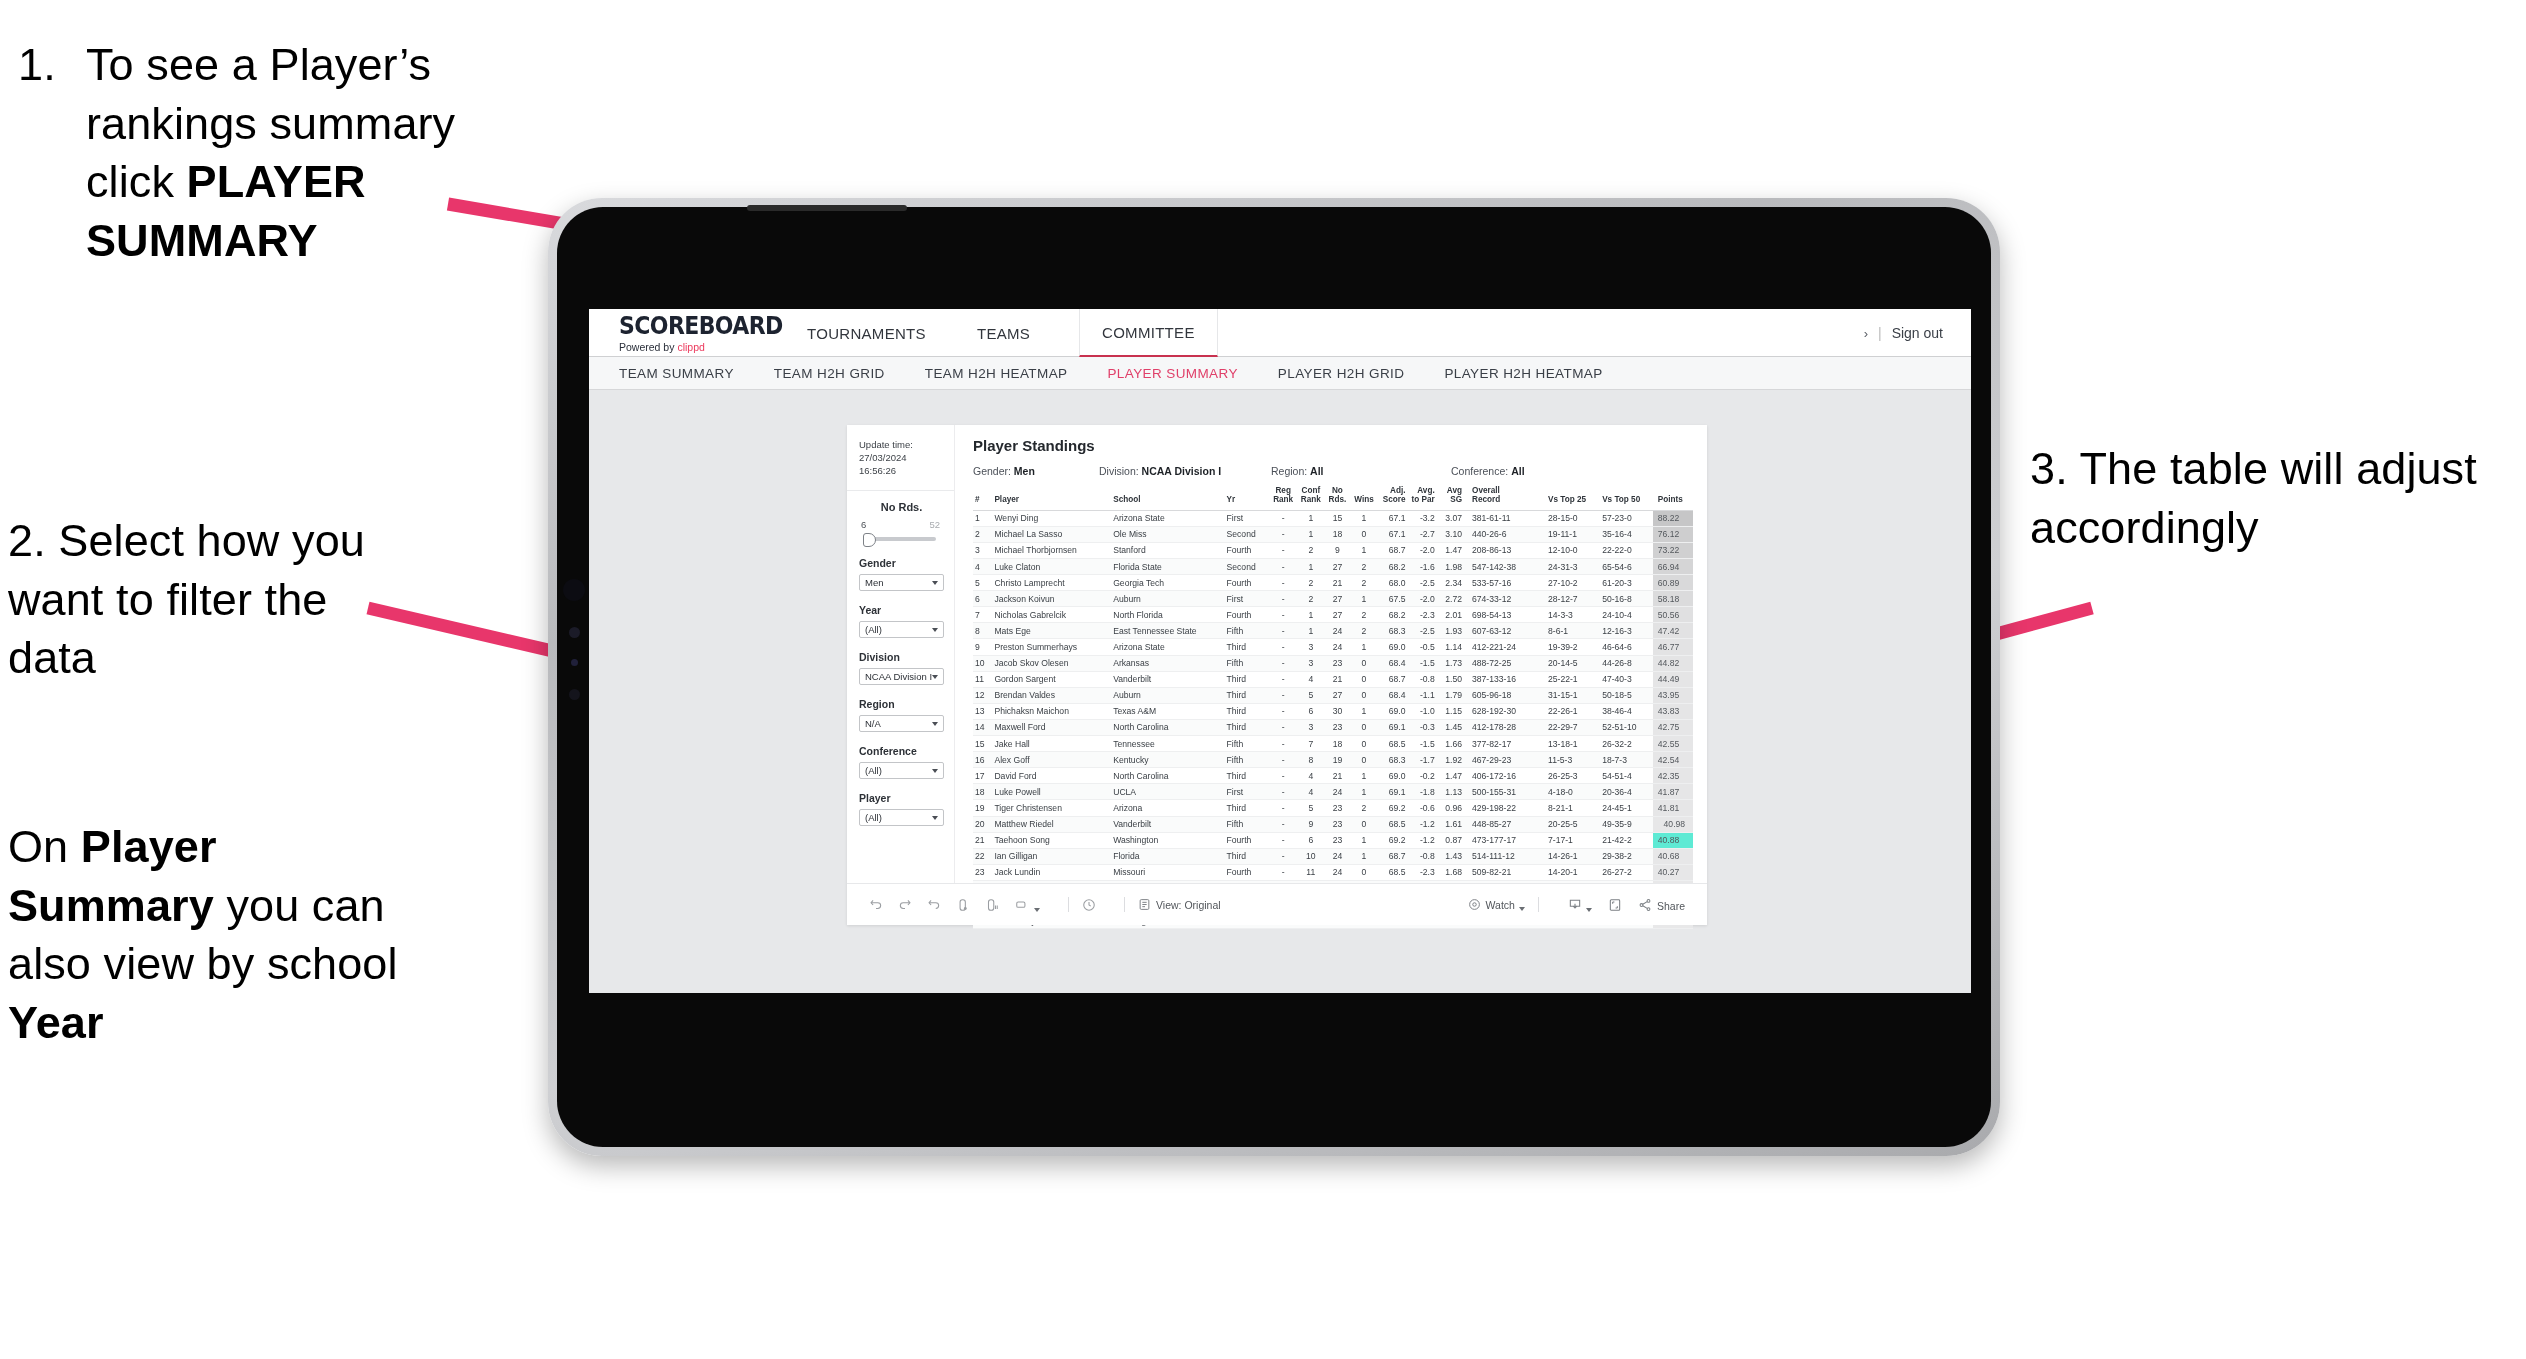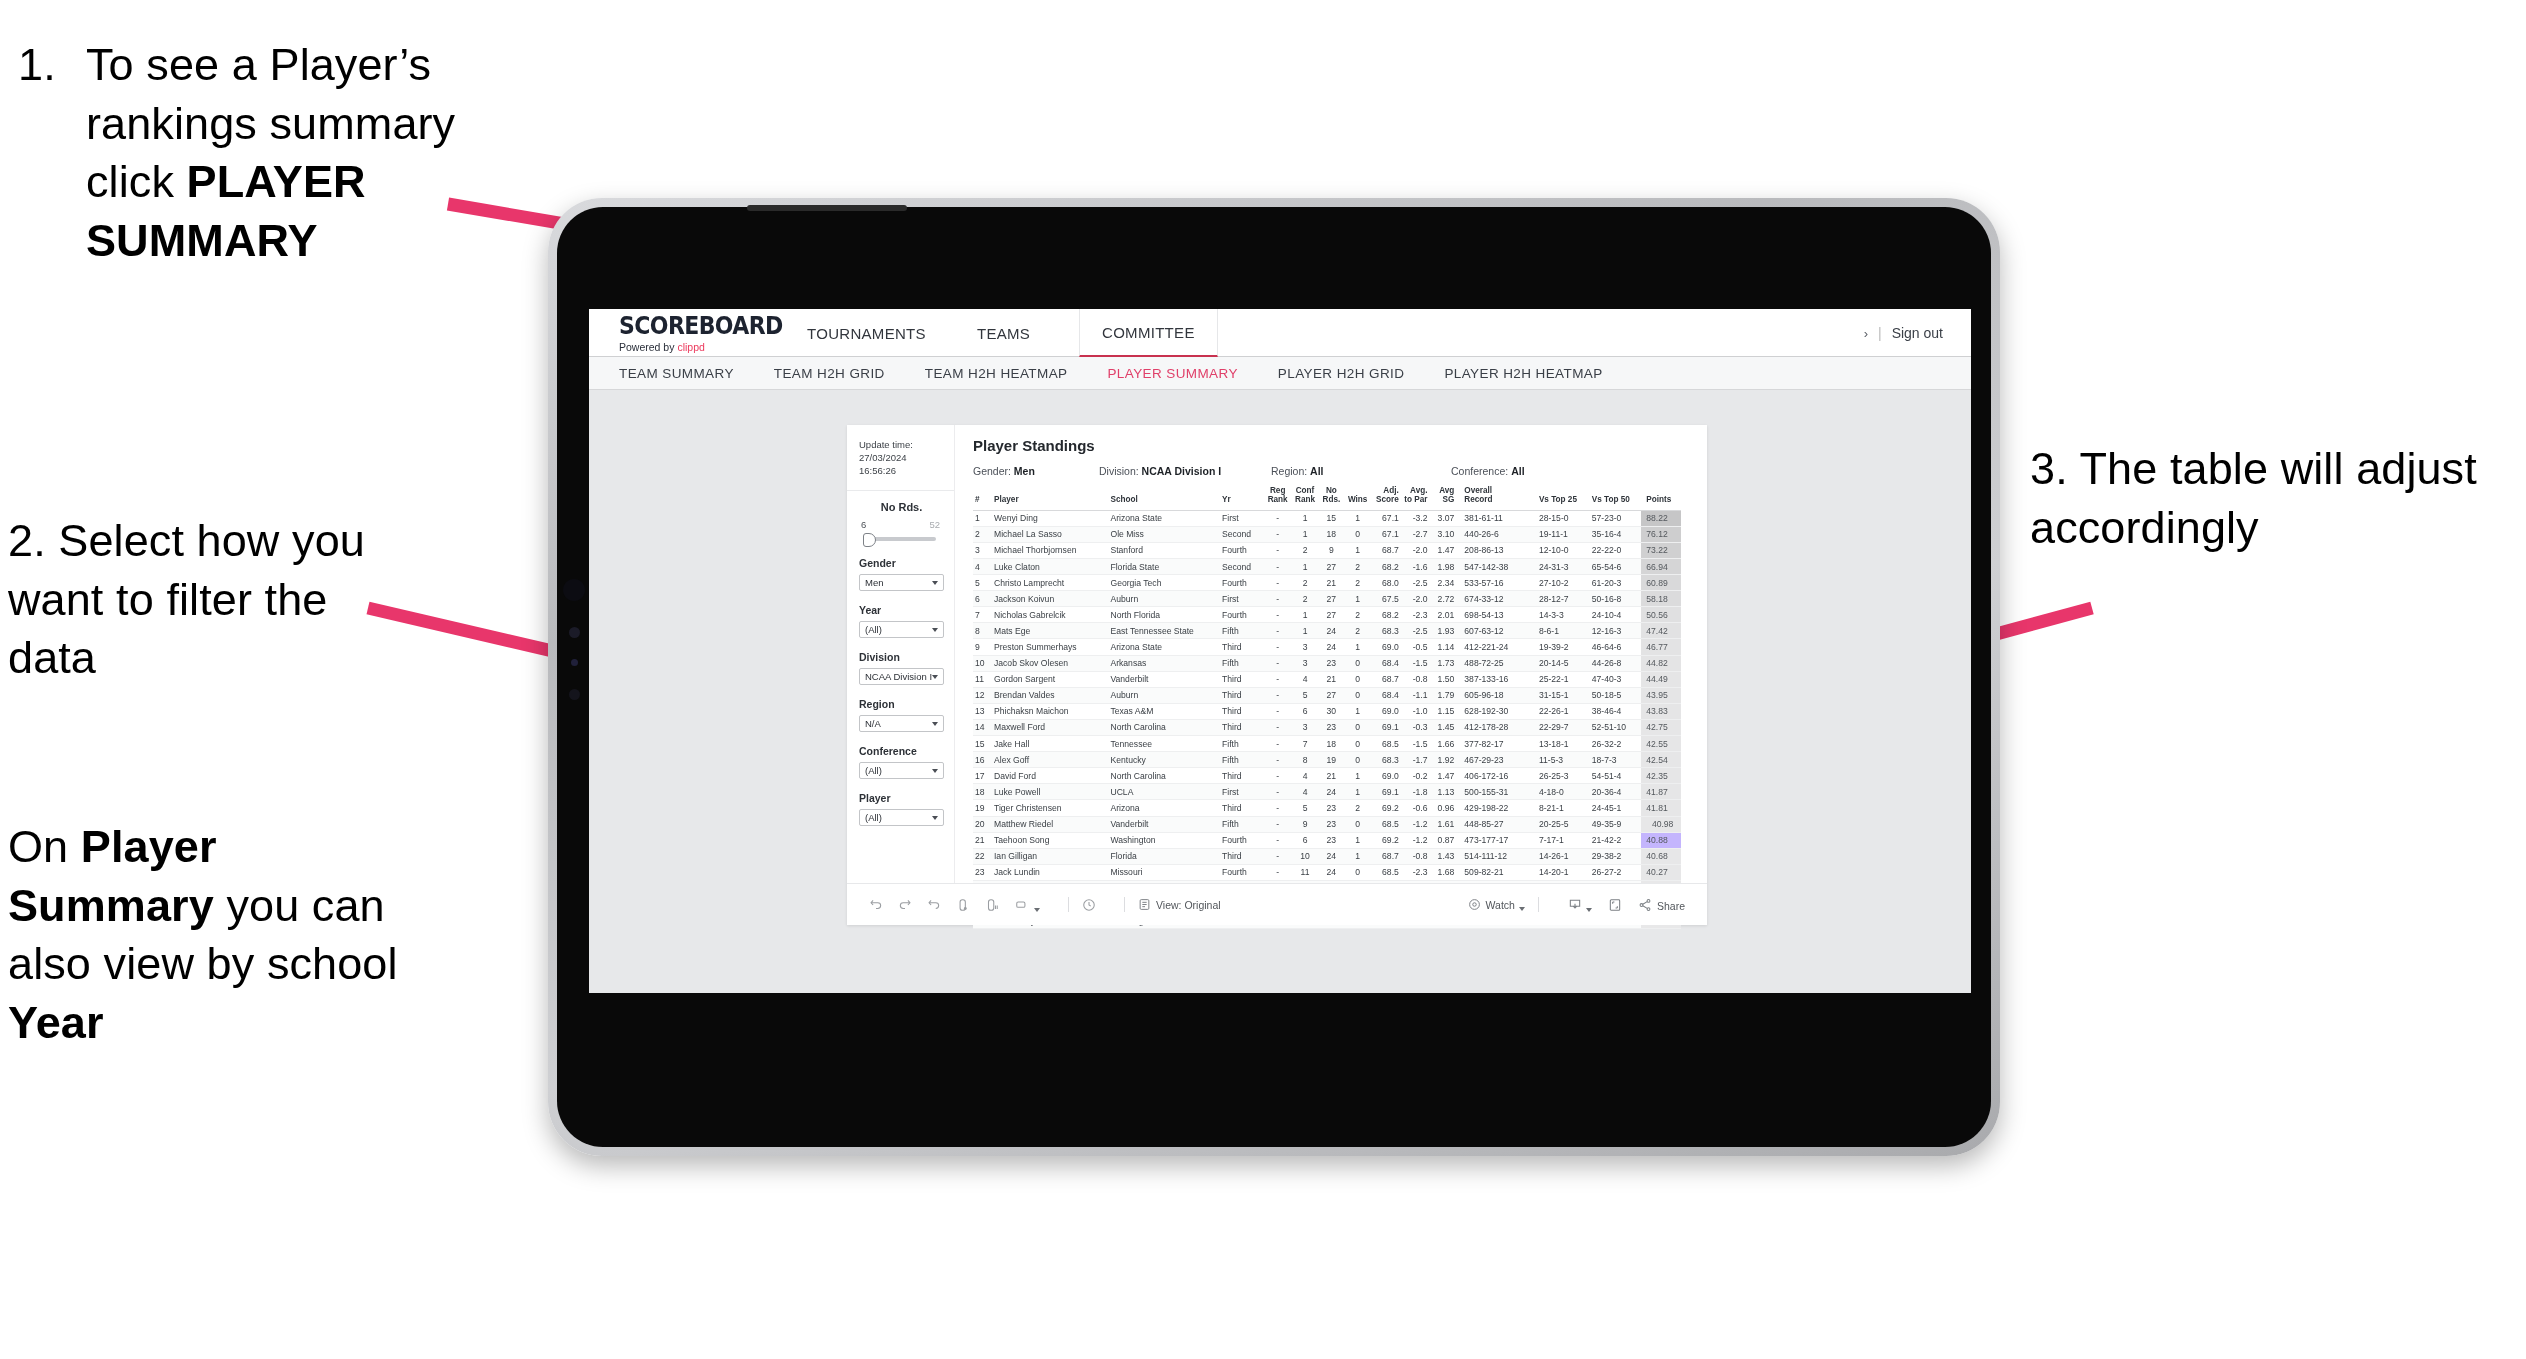--- a/index.html
+++ b/index.html
@@ -103,21 +103,21 @@
                border-top:4.2px solid #4a4e55;}
   #slider-block{margin-bottom:16px;text-align:center;}
   #slider-block .title{font-size:11px;color:#2d3137;font-weight:600;margin-bottom:6px;}
   #slider-block .minmax{display:flex;justify-content:space-between;font-size:9.5px;color:#4c5157;padding:0 4px 3px 2px;}
   #slider-block .minmax .max{color:#a8abaf;}
   #slider-track{position:relative;height:4px;background:#c8cace;border-radius:2px;margin:4px 8px 0 10px;}
   #slider-handle{position:absolute;left:-6px;top:-4px;width:11px;height:12px;background:#fff;
                  border:1.4px solid #7d8187;border-radius:3px 7px 7px 3px;}
 
   
-  #tblwrap{position:absolute;left:108px;top:0;right:0;height:458px;background:#fff;box-sizing:border-box;padding:12px 26px 0 18px;}
+  #tblwrap{position:absolute;left:108px;top:0;right:0;height:458px;background:#fff;box-sizing:border-box;padding:12px 14px 0 18px;}
   #tbl-title{font-size:15px;font-weight:700;color:#24282d;margin-bottom:11px;}
   #tbl-meta{display:flex;font-size:10.5px;color:#4b5058;margin-bottom:9px;}
   #tbl-meta .m{margin-right:0;}
   #tbl-meta .m b{color:#1d2126;font-weight:700;}
   #tbl-meta .m:nth-child(1){width:126px;}
   #tbl-meta .m:nth-child(2){width:172px;}
   #tbl-meta .m:nth-child(3){width:180px;}
 
   table{border-collapse:collapse;width:100%;font-size:8.6px;color:#3b4046;}
   thead th{
@@ -674,21 +674,21 @@
                   <td class="c-rank">-</td>
                   <td class="c-conf">6</td>
                   <td class="c-nords">23</td>
                   <td class="c-wins">1</td>
                   <td class="c-adj">69.2</td>
                   <td class="c-avg">-1.2</td>
                   <td class="c-sg">0.87</td>
                   <td class="c-rec">473-177-17</td>
                   <td class="c-t25">7-17-1</td>
                   <td class="c-t50">21-42-2</td>
-                  <td class="c-pts" style="background: #c4b5fd; padding-left: 5px; margin-left: 44px;">40.88</td>
+                  <td class="c-pts" style="background: #5eead4; padding-left: 5px; margin-left: 44px;">40.88</td>
                 </tr>
                 <tr>
                   <td class="c-num">22</td>
                   <td class="c-player">Ian Gilligan</td>
                   <td class="c-school">Florida</td>
                   <td class="c-yr">Third</td>
                   <td class="c-rank">-</td>
                   <td class="c-conf">10</td>
                   <td class="c-nords">24</td>
                   <td class="c-wins">1</td>

